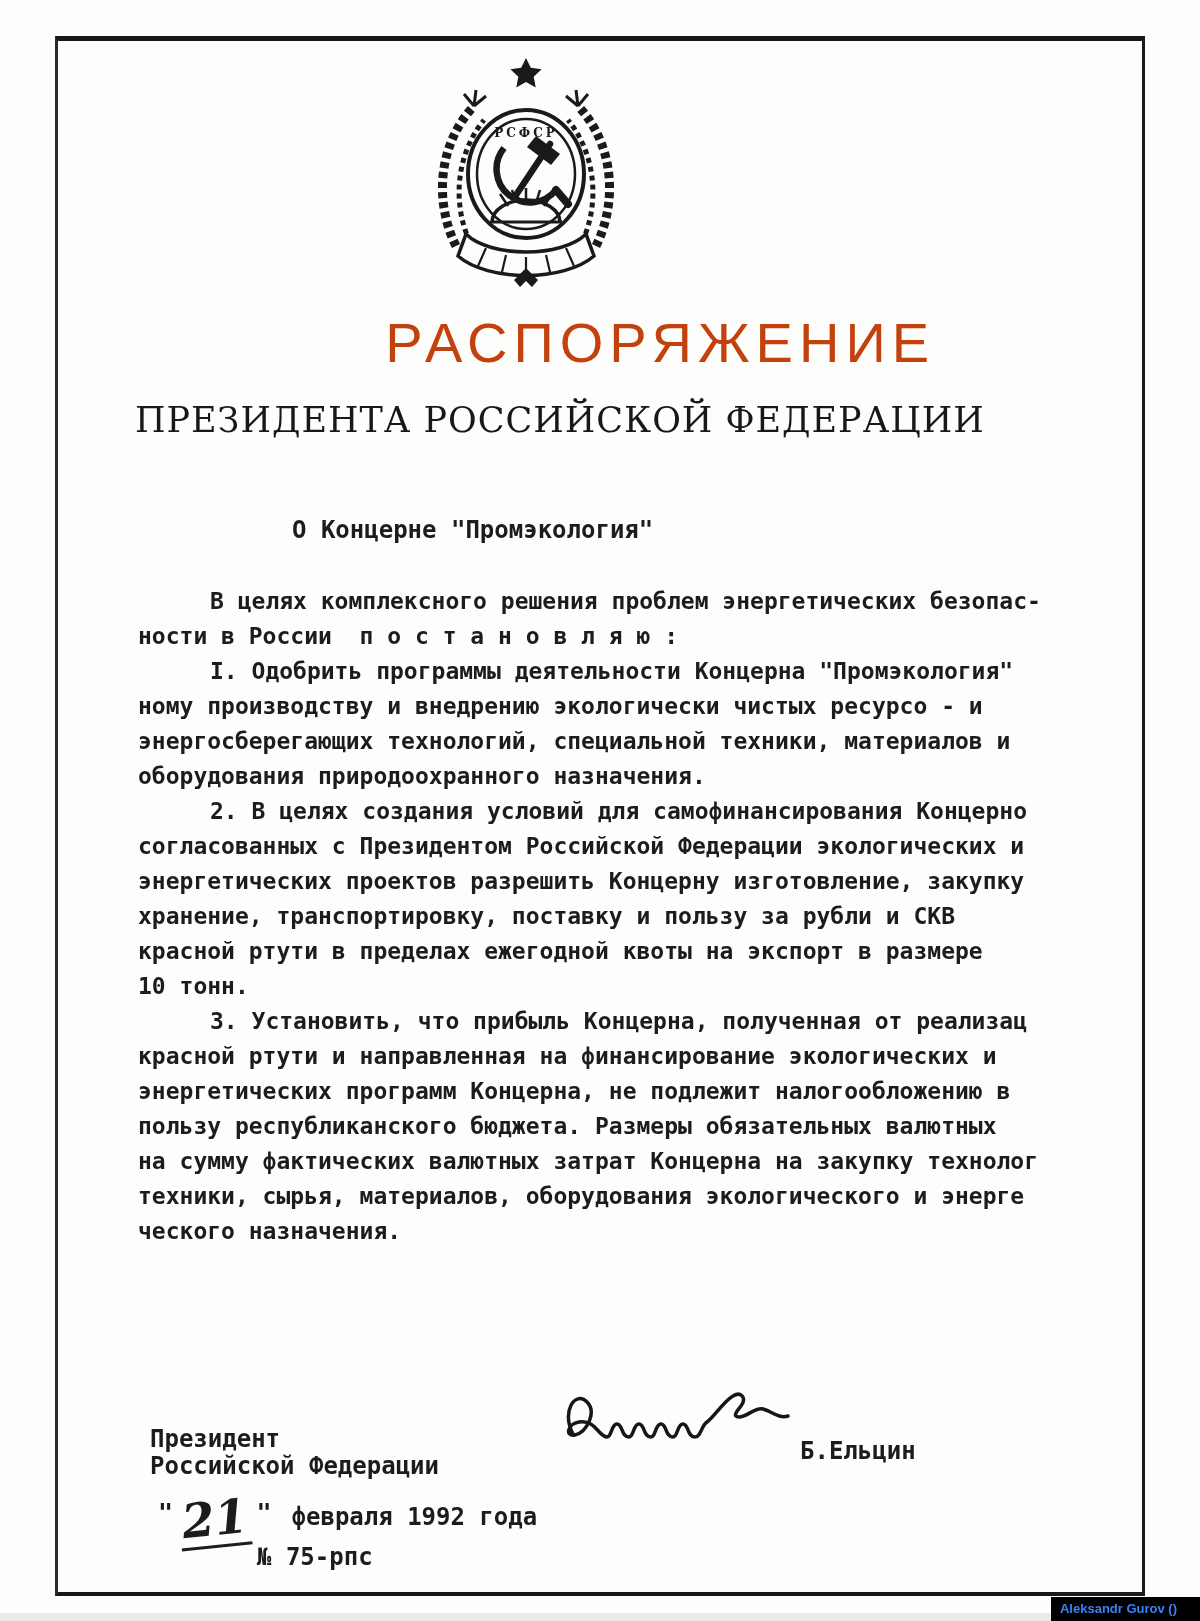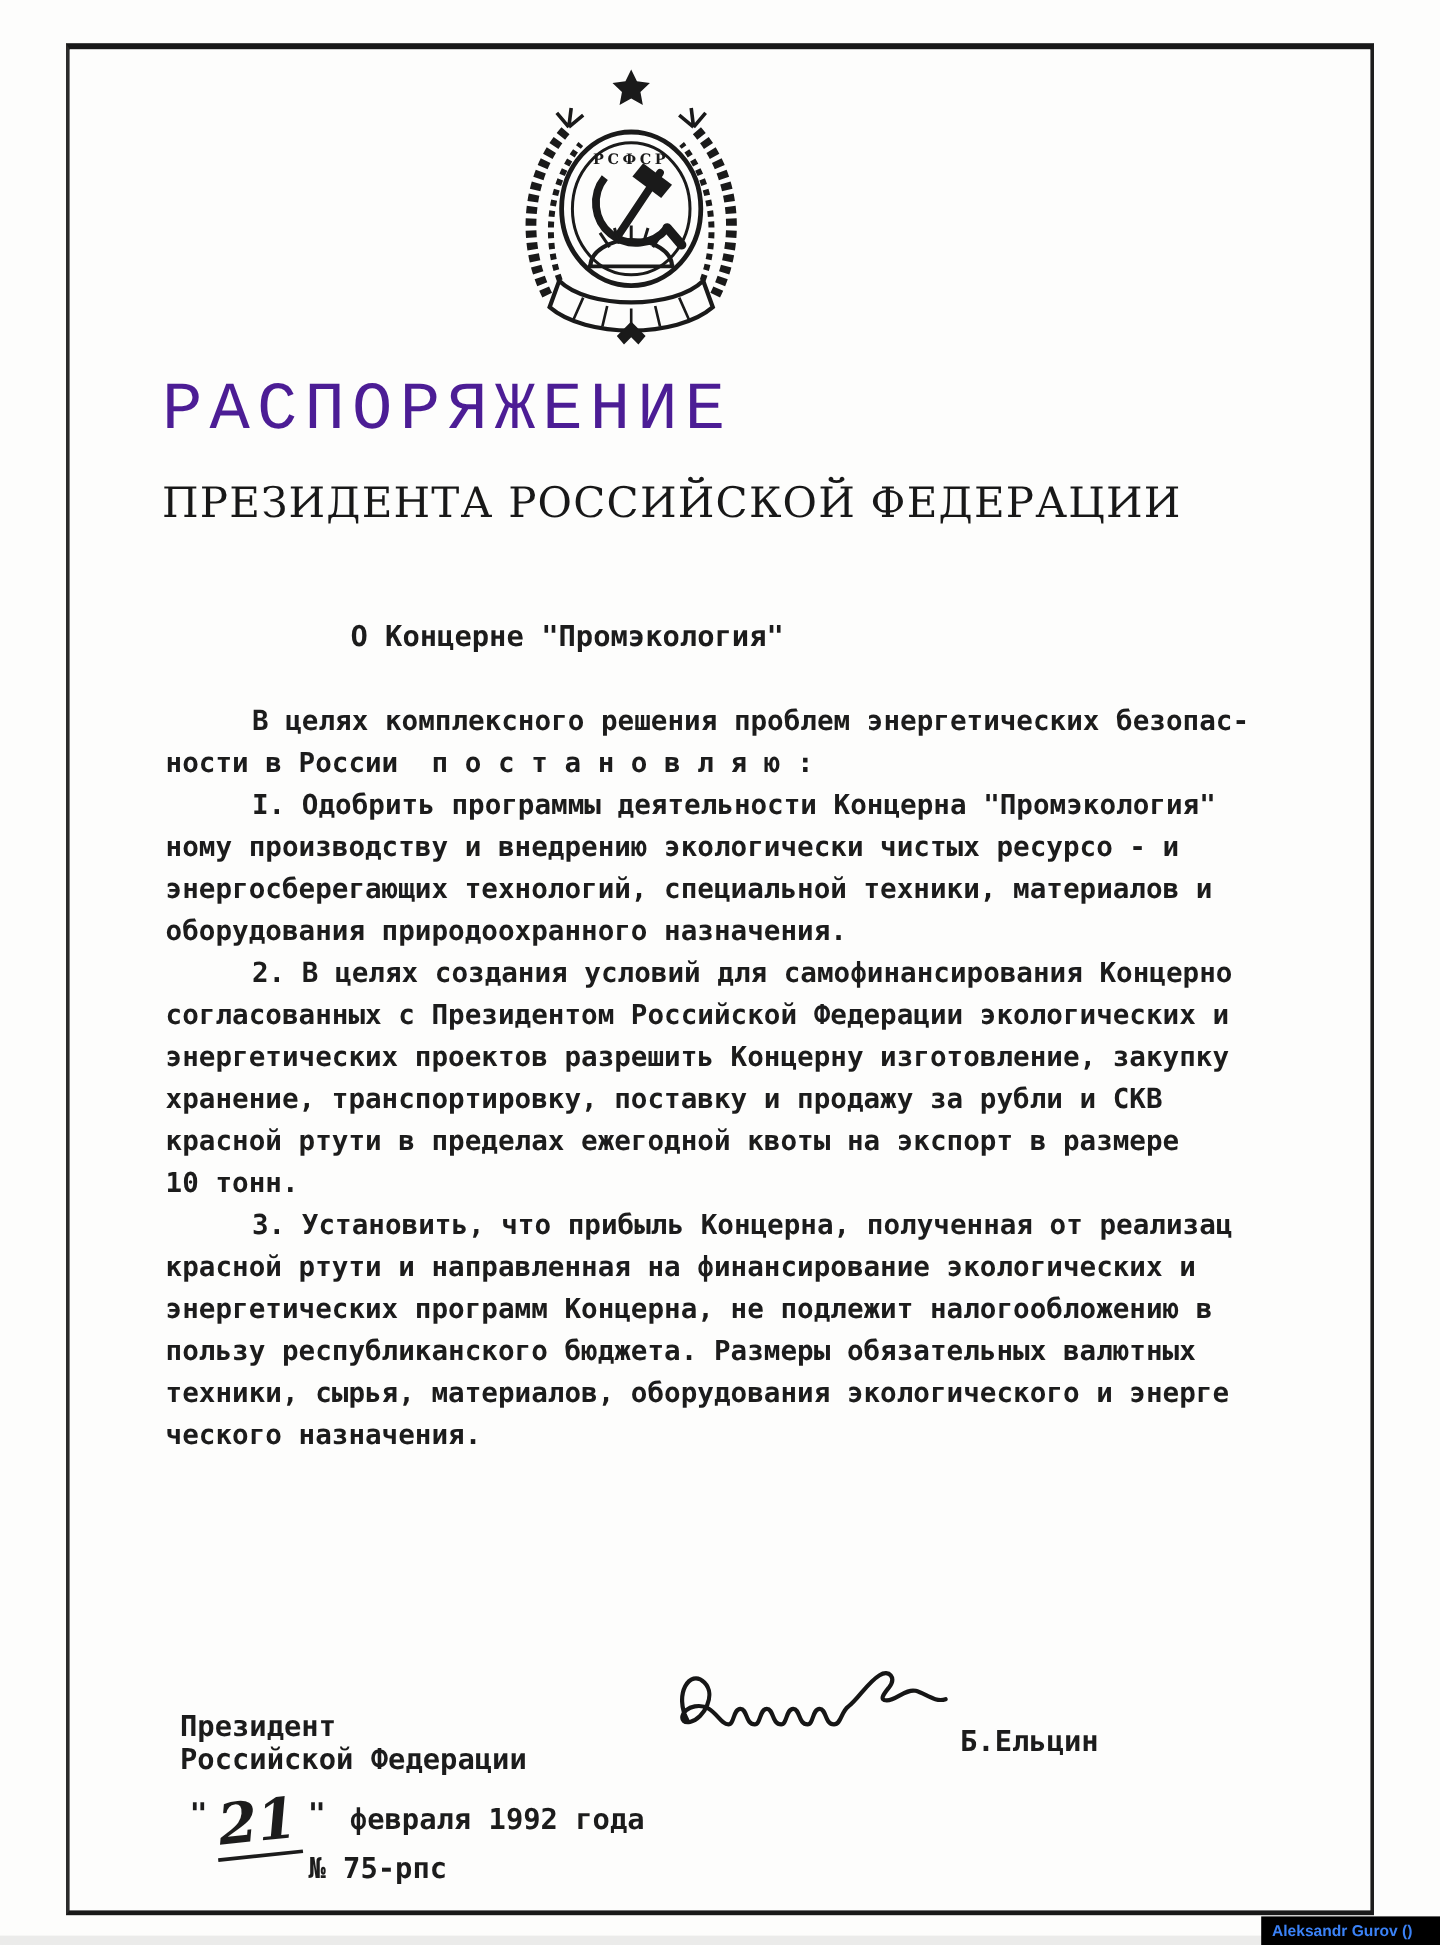--- a/index.html
+++ b/index.html
@@ -14,23 +14,23 @@
   .frame {
     position:absolute; left:55px; top:36px; width:1084px; height:1551px;
     border-top:5px solid #191919;
     border-left:3px solid #2b2b2b;
     border-right:3px solid #1d1d1d;
     border-bottom:4px solid #191919;
     background:transparent;
   }
   .emblem { position:absolute; left:420px; top:56px; }
   .doc-title {
-    position:absolute; left:135px; top:310px; width:800px; text-align:left;
-    font-family:Liberation Mono, monospace; font-size:56px; letter-spacing:6px;
-    color:#4c1d95; white-space:nowrap;
+    position:absolute; left:135px; top:310px; width:800px; text-align:right;
+    font-family:Liberation Sans, sans-serif; font-size:56px; letter-spacing:6px;
+    color:#c2410c; white-space:nowrap;
   }
   .doc-subtitle {
     position:absolute; left:135px; top:400px; width:800px; text-align:right;
     font-family:"DejaVu Serif", serif; font-size:35px; letter-spacing:1px;
     color:#181818; white-space:nowrap;
   }
   .doc-subject {
     position:absolute; left:292px; top:516px;
     font-size:24px; font-weight:bold; white-space:pre;
   }
@@ -106,27 +106,28 @@
 <div class="body-text">
     <div class="tline indent">В целях комплексного решения проблем энергетических безопас-</div>
     <div class="tline">ности в России  п о с т а н о в л я ю :</div>
     <div class="tline indent">I. Одобрить программы деятельности Концерна "Промэкология"</div>
     <div class="tline">ному производству и внедрению экологически чистых ресурсо - и</div>
     <div class="tline">энергосберегающих технологий, специальной техники, материалов и</div>
     <div class="tline">оборудования природоохранного назначения.</div>
     <div class="tline indent">2. В целях создания условий для самофинансирования Концерно</div>
     <div class="tline">согласованных с Президентом Российской Федерации экологических и</div>
     <div class="tline">энергетических проектов разрешить Концерну изготовление, закупку</div>
-    <div class="tline">хранение, транспортировку, поставку и продажу за рубли и СКВ</div>
+    <div class="tline">хранение, транспортировку, поставку и пользу за рубли и СКВ</div>
     <div class="tline">красной ртути в пределах ежегодной квоты на экспорт в размере</div>
     <div class="tline">10 тонн.</div>
     <div class="tline indent">3. Установить, что прибыль Концерна, полученная от реализац</div>
     <div class="tline">красной ртути и направленная на финансирование экологических и</div>
     <div class="tline">энергетических программ Концерна, не подлежит налогообложению в</div>
     <div class="tline">пользу республиканского бюджета. Размеры обязательных валютных</div>
+    <div class="tline">на сумму фактических валютных затрат Концерна на закупку технолог</div>
     <div class="tline">техники, сырья, материалов, оборудования экологического и энерге</div>
     <div class="tline">ческого назначения.</div>
   </div>
 
 <div class="sig-post">
   <div>Президент</div>
   <div>Российской Федерации</div>
 </div>
 
 <div class="sig-svg">

